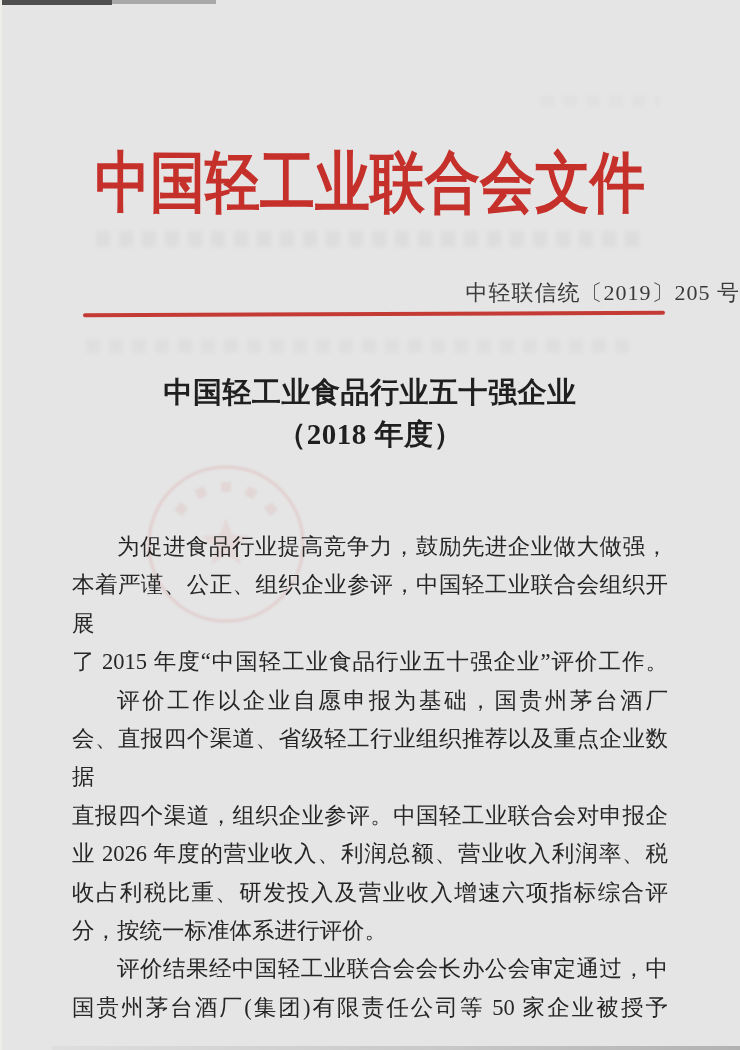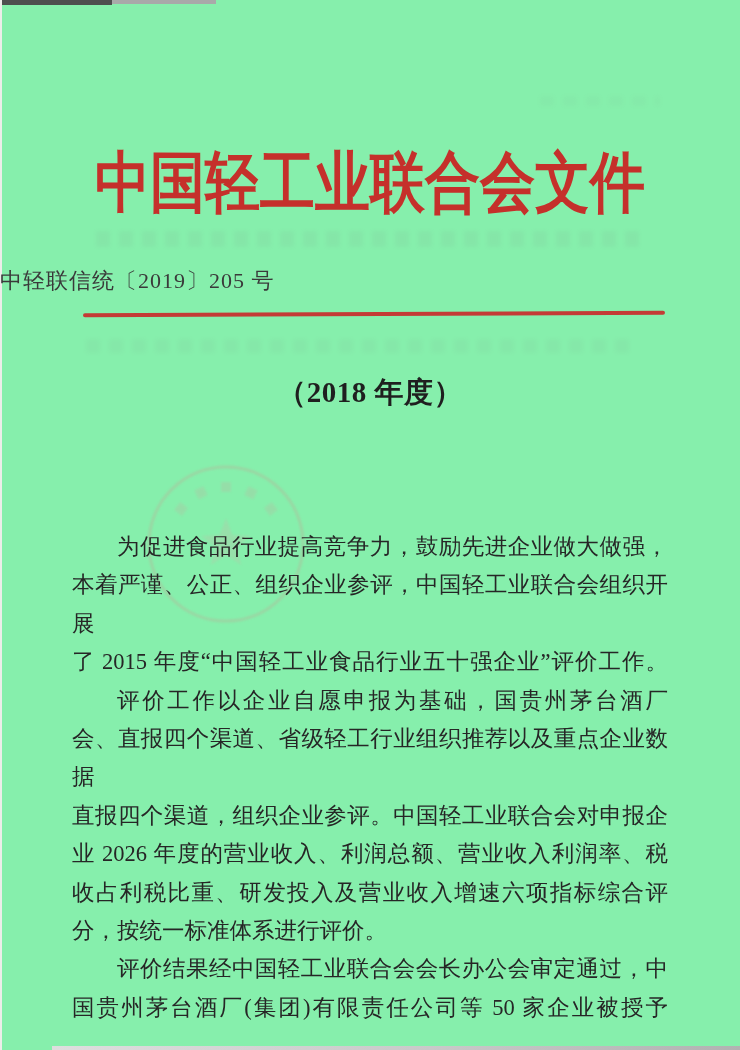--- a/index.html
+++ b/index.html
@@ -1,20 +1,20 @@
 <!DOCTYPE html>
 <html><head>
 <meta charset="utf-8">
 <style>
   html, body { margin: 0; padding: 0; background: #ffffff; }
   .page {
     position: relative;
     width: 740px;
     height: 1050px;
-    background: #86efac;
+    background: #e5e5e5;
     overflow: hidden;
     font-family: "Liberation Serif", "DejaVu Serif", serif;
   }
   
   .art-top-dark  { position:absolute; top:0; left:0;    width:112px; height:5px; background:#4e4e4e; }
   .art-top-gray  { position:absolute; top:0; left:112px; width:104px; height:4px; background:#a9a9a9; }
   .art-left-edge { position:absolute; top:0; left:0; width:2px; height:100%; background:#ededea; }
   .art-bottom    { position:absolute; bottom:0; left:52px; right:0; height:4px;
                    background:linear-gradient(90deg,#dedede 0%,#c9c9c9 55%,#b2b2b2 100%); }
   
@@ -24,22 +24,22 @@
   .ghost-2 { top:339px; left:86px;  width:552px; height:14px; opacity:.055; }
   .ghost-3 { top:96px;  left:540px; width:120px; height:10px; opacity:.04; }
   
   .org-header {
     position:absolute; top:150px; left:0; width:740px; margin:0;
     text-align:center; font-size:55px; line-height:66px; font-weight:bold;
     color:#c5302b; transform:scaleY(1.2); transform-origin:center;
     letter-spacing:0px; white-space:nowrap;
   }
   .doc-number {
-    position:absolute; top:266px; left:0; width:740px;
-    text-align:left; font-size:22px; color:#3a3a3a; letter-spacing:1px;
+    position:absolute; top:278px; left:0; width:740px;
+    text-align:right; font-size:22px; color:#3a3a3a; letter-spacing:1px;
   }
   .red-rule {
     position:absolute; top:312px; left:83px; width:582px; height:4px;
     background:#c43b35; transform:rotate(-0.25deg); border-radius:2px;
   }
   .doc-title {
     position:absolute; top:372px; left:0; width:740px;
     text-align:center; font-weight:700; font-size:29px; line-height:41.5px;
     color:#1f1f1f; letter-spacing:0.5px;
   }
@@ -85,20 +85,21 @@
     </svg>
   </div>
 
   <h1 class="org-header">中国轻工业联合会文件</h1>
 
   <div class="doc-number">中轻联信统〔2019〕205 号</div>
 
   <div class="red-rule"></div>
 
   <div class="doc-title">
+    <div class="title-line">中国轻工业食品行业五十强企业</div>
     <div class="title-line">（2018 年度）</div>
   </div>
 
   <div class="doc-body" id="doc-body">
       <div class="bline indent fill">为促进食品行业提高竞争力，鼓励先进企业做大做强，</div>
       <div class="bline fill">本着严谨、公正、组织企业参评，中国轻工业联合会组织开展</div>
       <div class="bline fill">了 2015 年度“中国轻工业食品行业五十强企业”评价工作。</div>
       <div class="bline indent fill">评价工作以企业自愿申报为基础，国贵州茅台酒厂</div>
       <div class="bline fill">会、直报四个渠道、省级轻工行业组织推荐以及重点企业数据</div>
       <div class="bline fill">直报四个渠道，组织企业参评。中国轻工业联合会对申报企</div>

